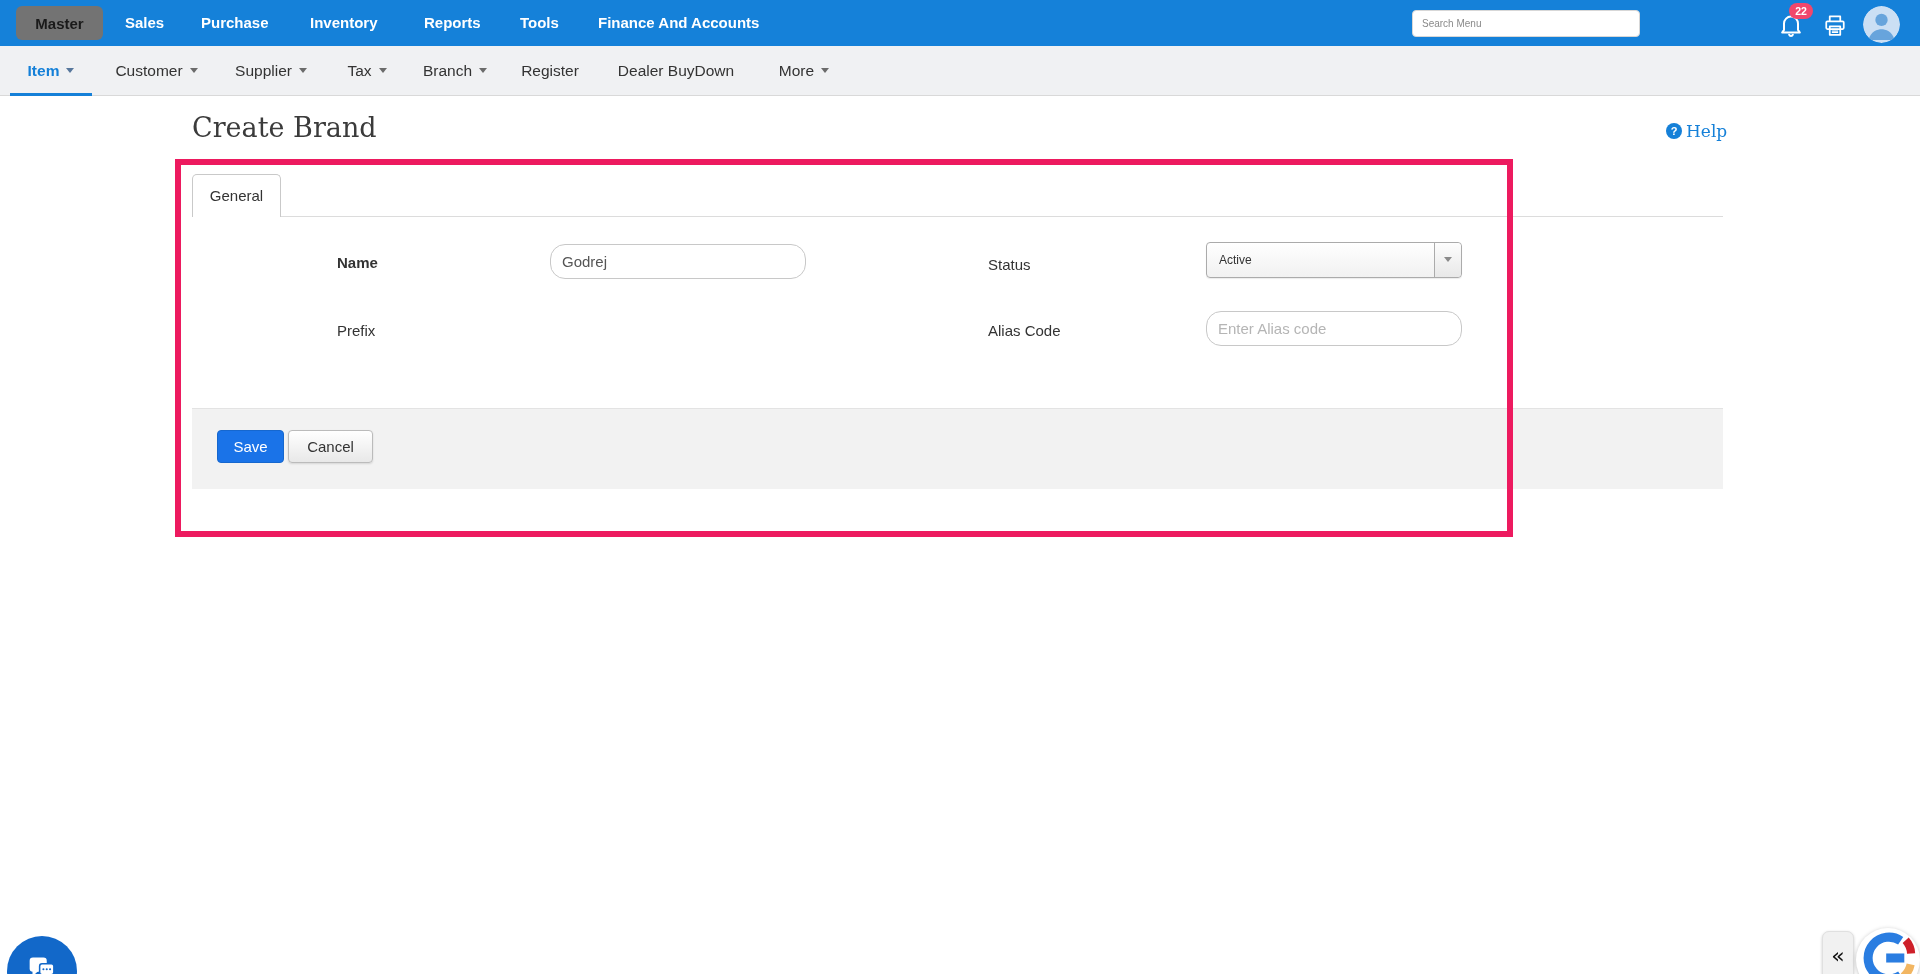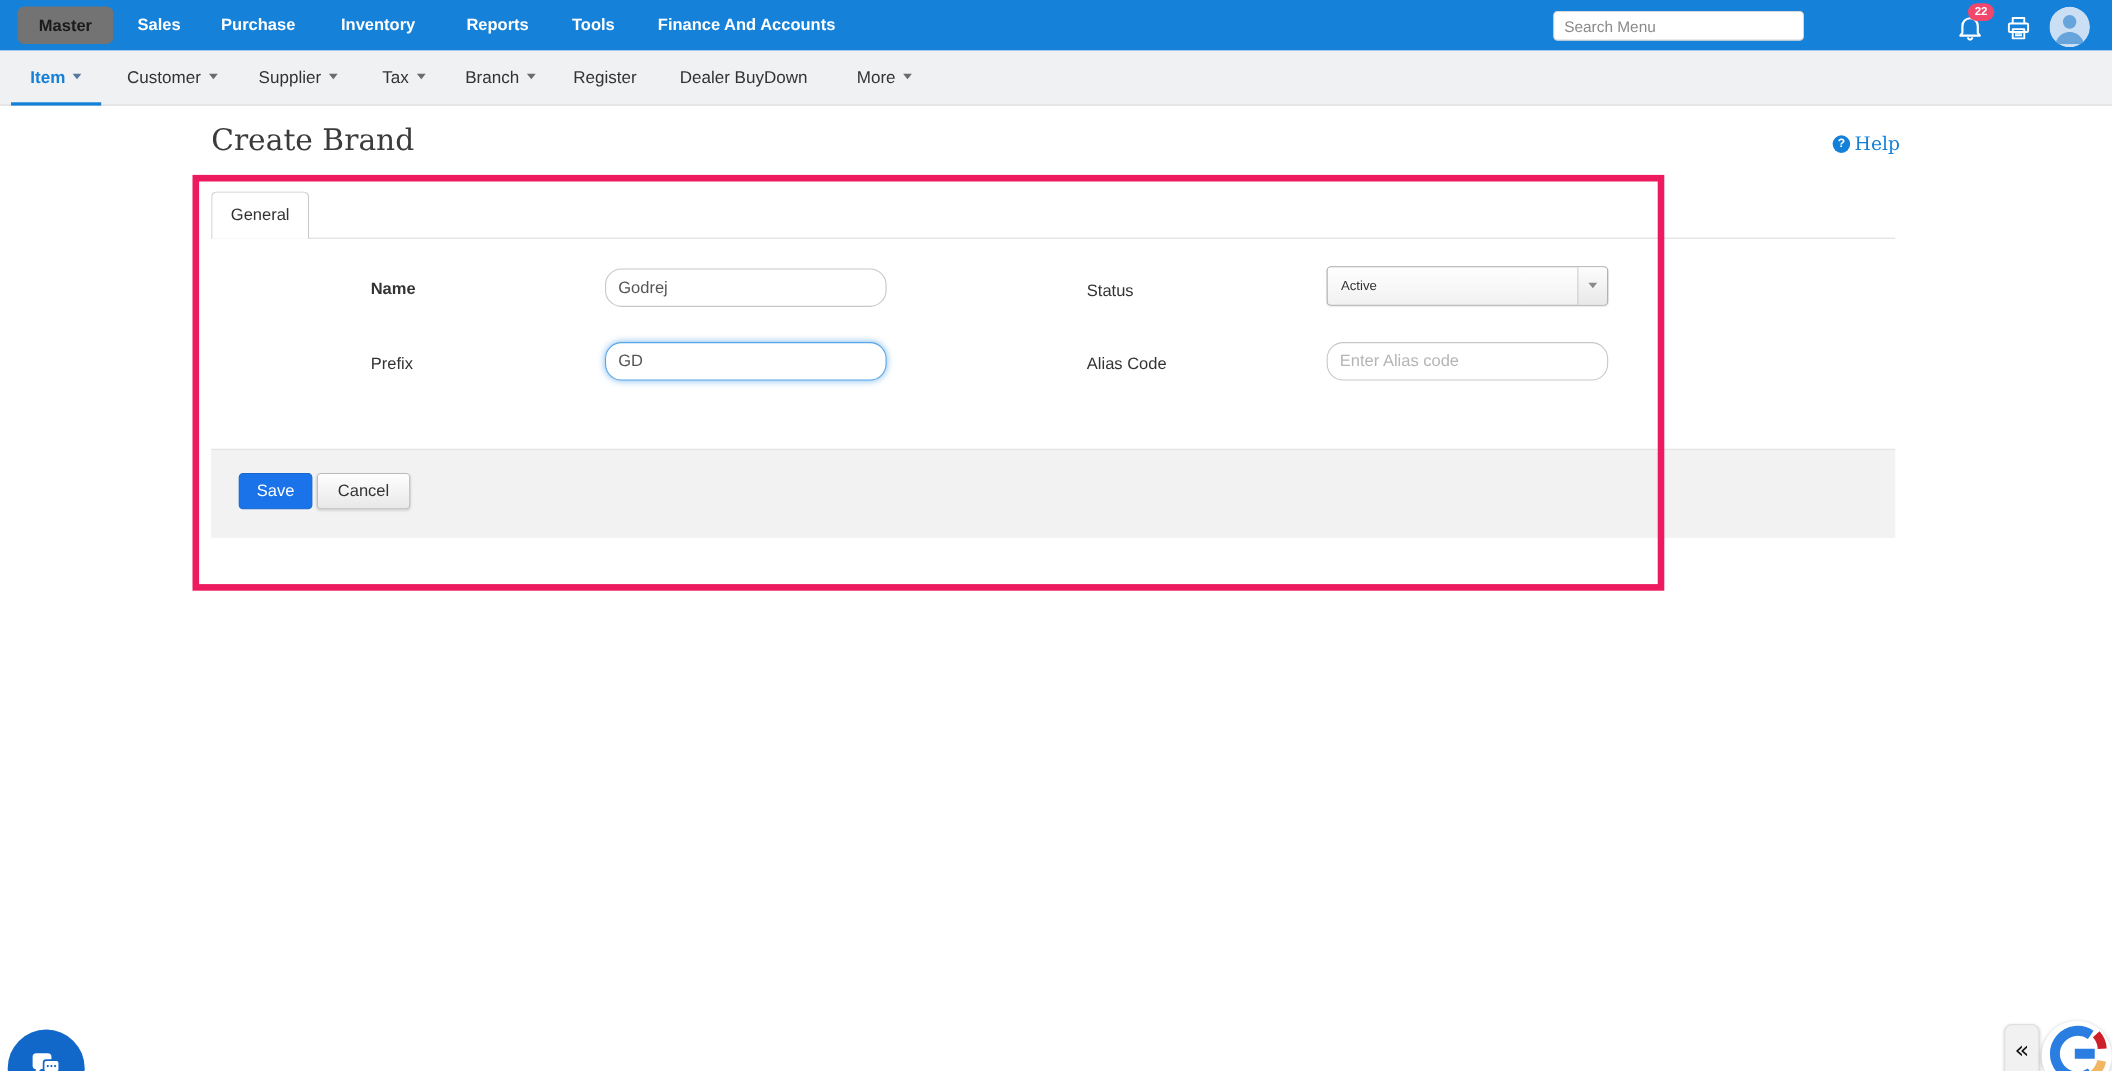--- a/index.html
+++ b/index.html
@@ -18,21 +18,21 @@
     cursor:pointer;
     text-align:center;
   }
   .topnav-item {
     position:absolute; top:0; height:46px; line-height:46px;
     color:#fff; font-size:15px; font-weight:bold; cursor:pointer; white-space:nowrap;
   }
   .search-box {
     position:absolute; left:1412px; top:10px; width:228px; height:27px;
     border:1px solid #d7d7d7; border-radius:4px; background:#fff;
-    font-size:14px; color:#333; padding:0 9px; outline:none;
+    font-size:10px; color:#333; padding:0 9px; outline:none;
   }
   .search-box::placeholder { color:#8a8a8a; }
   .icon-btn { position:absolute; cursor:pointer; background:none; border:none; }
   .badge {
     position:absolute; left:1789px; top:3px; min-width:24px; height:16px;
     background:#F1476C; color:#fff; border-radius:9px; font-size:10.5px;
     line-height:16px; text-align:center; padding:0 5px; font-weight:bold;
   }
   .avatar-wrap { position:absolute; left:1863px; top:6px; width:37px; height:37px; border-radius:50%; overflow:hidden; cursor:pointer; }
   
@@ -217,21 +217,20 @@
 
   <label class="fld-label" style="left:988px; top:256px">Status</label>
   <div class="select-box">
     <span class="select-value">Active</span>
     <span class="select-btn">
       <span class="caret"></span>
     </span>
   </div>
 
   <label class="fld-label" style="left:337px; top:322px">Prefix</label>
-  <input class="txt-input focused" style="left: 550px; top: 311px;" type="text" value="GD">
 
   <label class="fld-label" style="left:988px; top:322px">Alias Code</label>
   <input class="txt-input" style="left: 1206px; top: 311px;" type="text" placeholder="Enter Alias code">
 
   <div class="form-footer"></div>
   <button class="btn-save">Save</button>
   <button class="btn-cancel">Cancel</button>
 
   <div class="highlight-box"></div>
 

